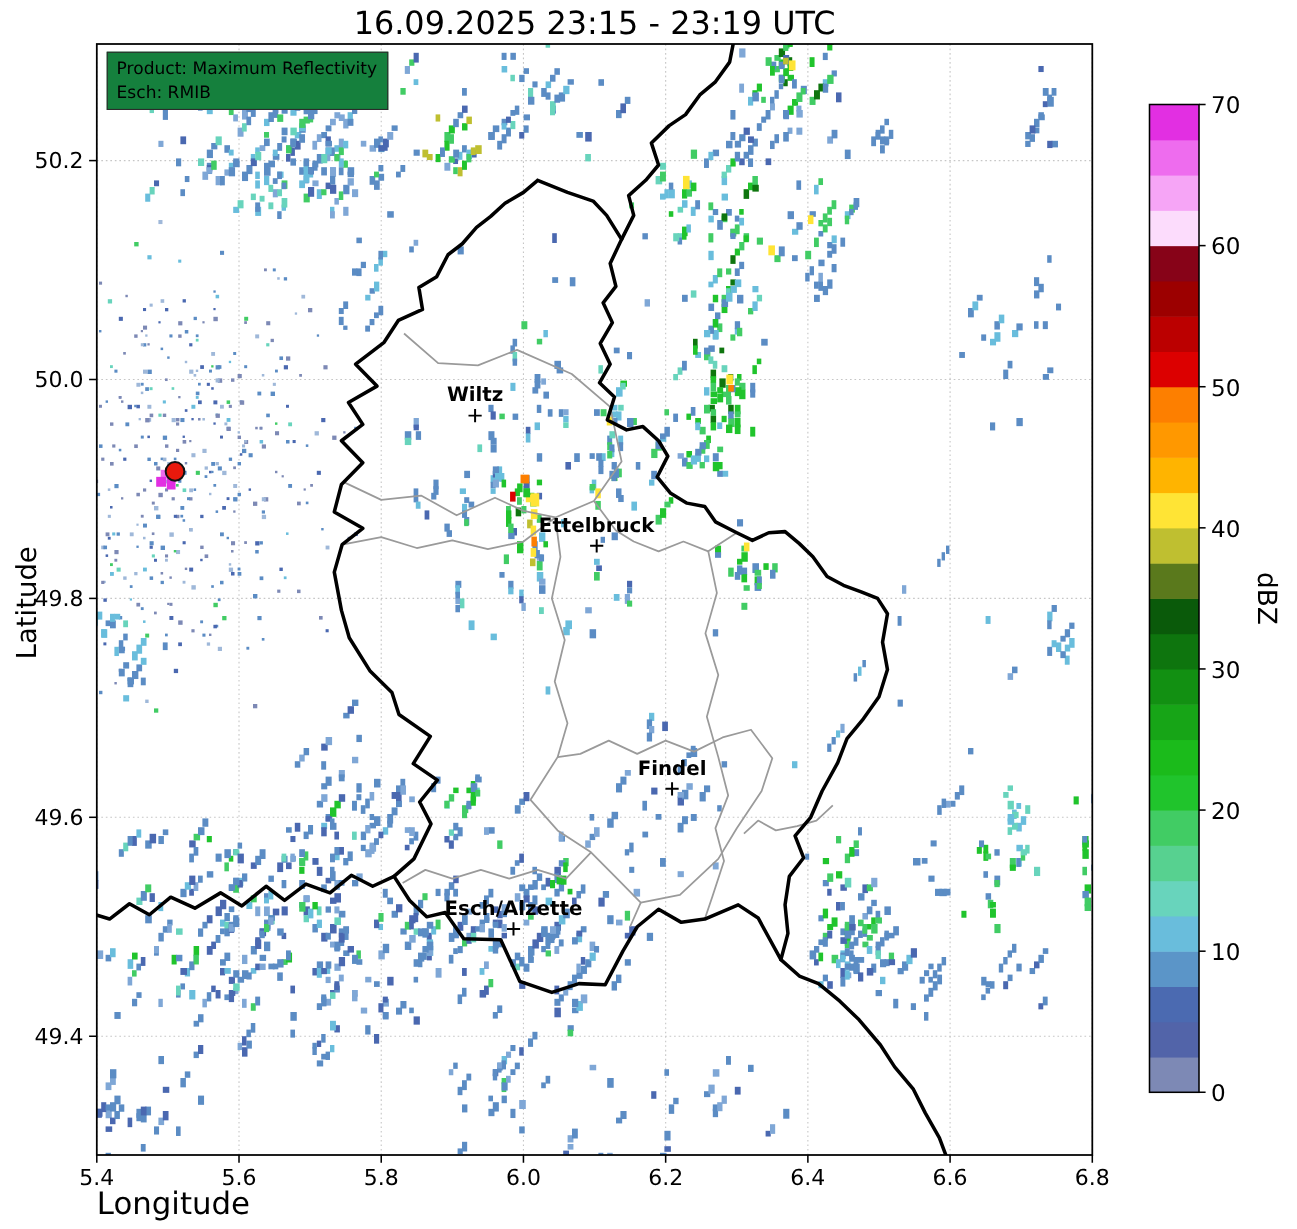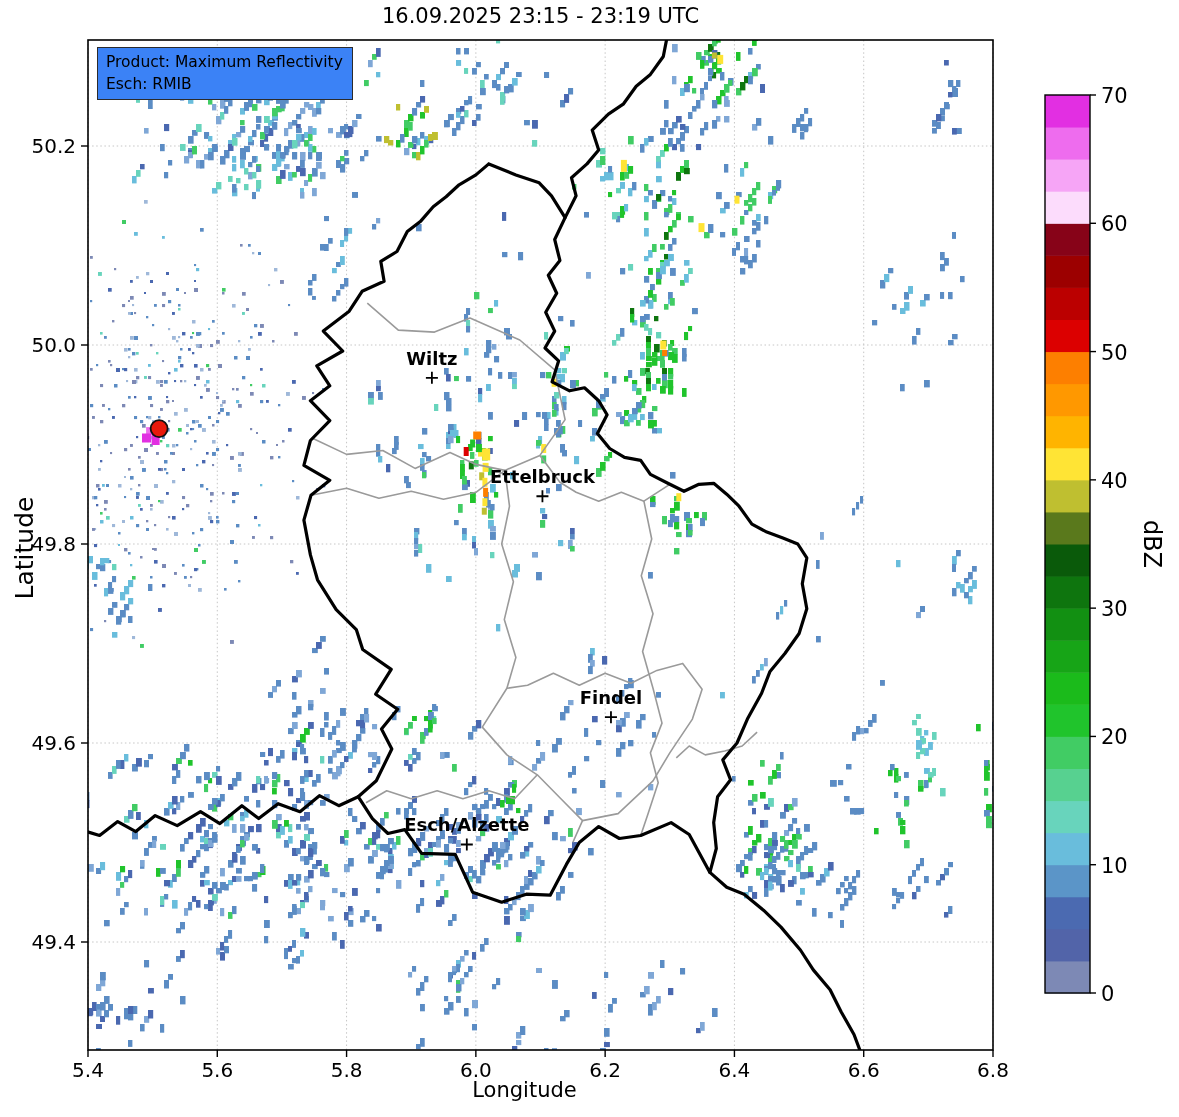--- a/index.html
+++ b/index.html
@@ -1,22 +1,22 @@
 <!DOCTYPE html>
 <html><head>
 <meta charset="utf-8">
 <style>
   html,body{margin:0;padding:0;background:#fff;}
   .fig{position:relative;width:1179px;height:1117px;background:#fff;overflow:hidden;
        font-family:"DejaVu Sans","Liberation Sans",sans-serif;color:#000;}
   .fig-title{position:absolute;left:88px;top:4px;width:905px;text-align:center;
-       font-size:21px;font-weight:400;letter-spacing:0px;}
-  .infobox{position:absolute;left:97px;top:47px;background:#3b82f6;border:1.6px solid #2b2b2b;
+       font-size:29px;font-weight:400;letter-spacing:0px;}
+  .infobox{position:absolute;left:97px;top:47px;background:#15803d;border:1.6px solid #2b2b2b;
        padding:3px 9px 4px 8px;font-size:15.5px;line-height:1.42;}
-  .xlabel{position:absolute;left:72px;top:1078px;width:905px;text-align:center;font-size:21px;}
+  .xlabel{position:absolute;left:88px;top:1078px;width:905px;font-size:28px;}
   .ylabel{position:absolute;left:24px;top:548px;transform:translate(-50%,-50%) rotate(-90deg);
        font-size:25px;white-space:nowrap;}
   .cblabel{position:absolute;left:1152px;top:544px;transform:translate(-50%,-50%) rotate(90deg);
        font-size:24px;white-space:nowrap;}
   svg{position:absolute;left:0;top:0;}
   svg text{font-family:"DejaVu Sans","Liberation Sans",sans-serif;}
 </style>
 </head>
 <body>
 

